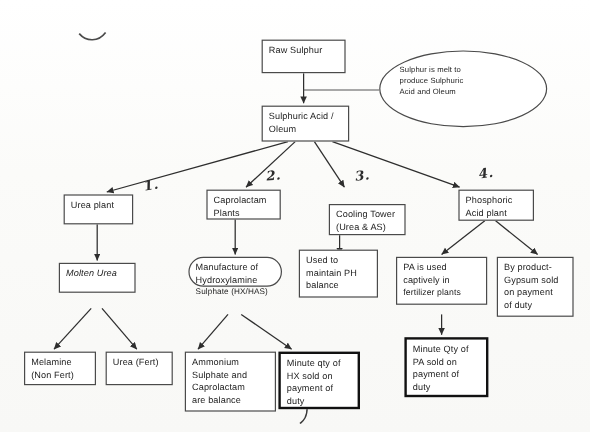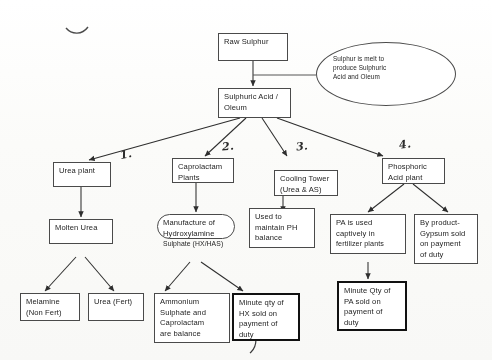--- a/index.html
+++ b/index.html
@@ -145,21 +145,21 @@
   <div class="node" style="left:249px; top:170px; width:64px; height:26px;margin-left:25px;">
     <span class="ln">Cooling Tower</span>
     <span class="ln">(Urea &amp; AS)</span>
   </div>
 
   <div class="node" style="left:382px; top:158px; width:63px; height:26px;">
     <span class="ln">Phosphoric</span>
     <span class="ln">Acid plant</span>
   </div>
 
-  <div class="node" style="left:49px; top:219px; width:64px; height:20px;">
+  <div class="node" style="left:49px; top:219px; width:64px; height:20px;font-style:italic;">
     <span class="ln">Molten Urea</span>
   </div>
 
   <div class="node" style="left:157px; top:214px; width:78px; height:22px;border-radius:17px;">
     <span class="ln">Manufacture of</span>
     <span class="ln">Hydroxylamine</span>
     <span class="ln" style="font-size:6.8px;">Sulphate (HX/HAS)</span>
   </div>
 
   <div class="node" style="left:249px; top:208px; width:66px; height:40px;">

